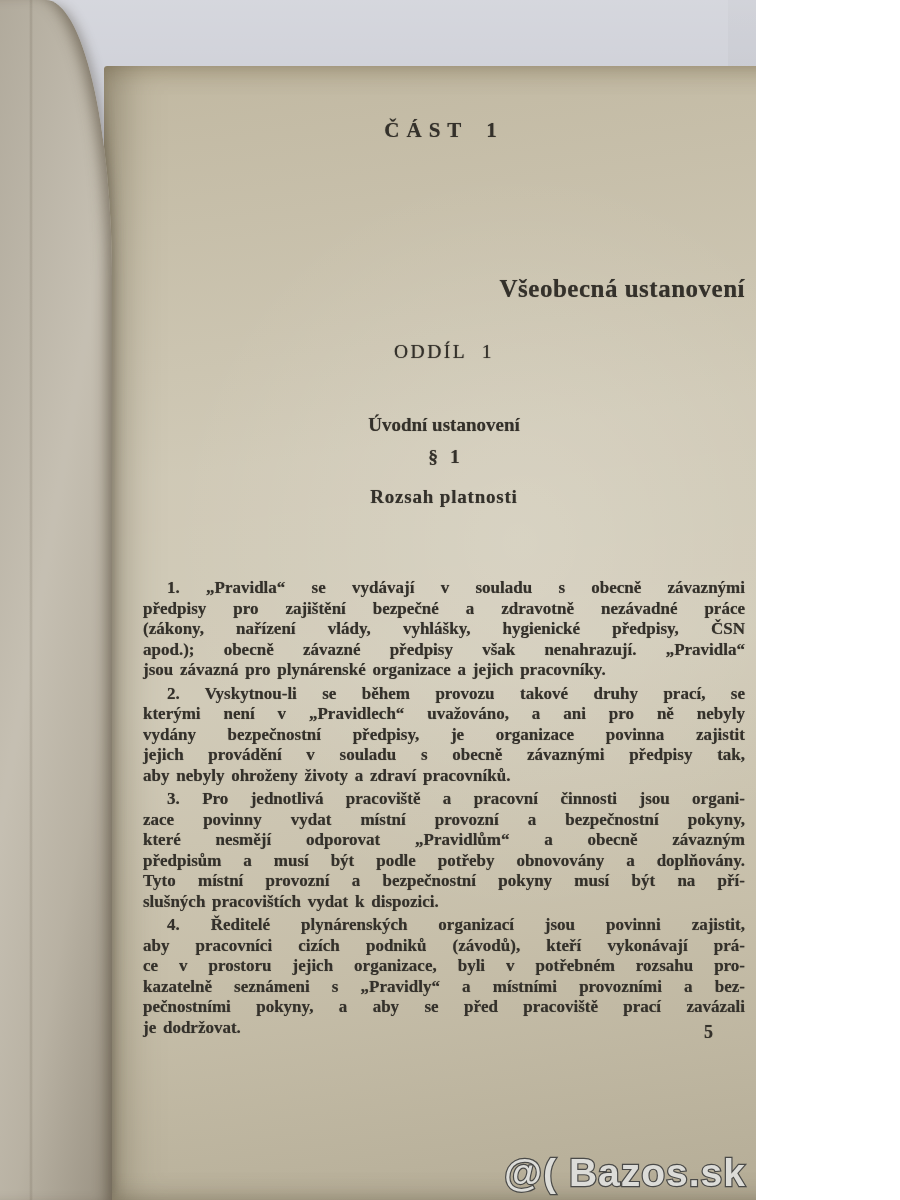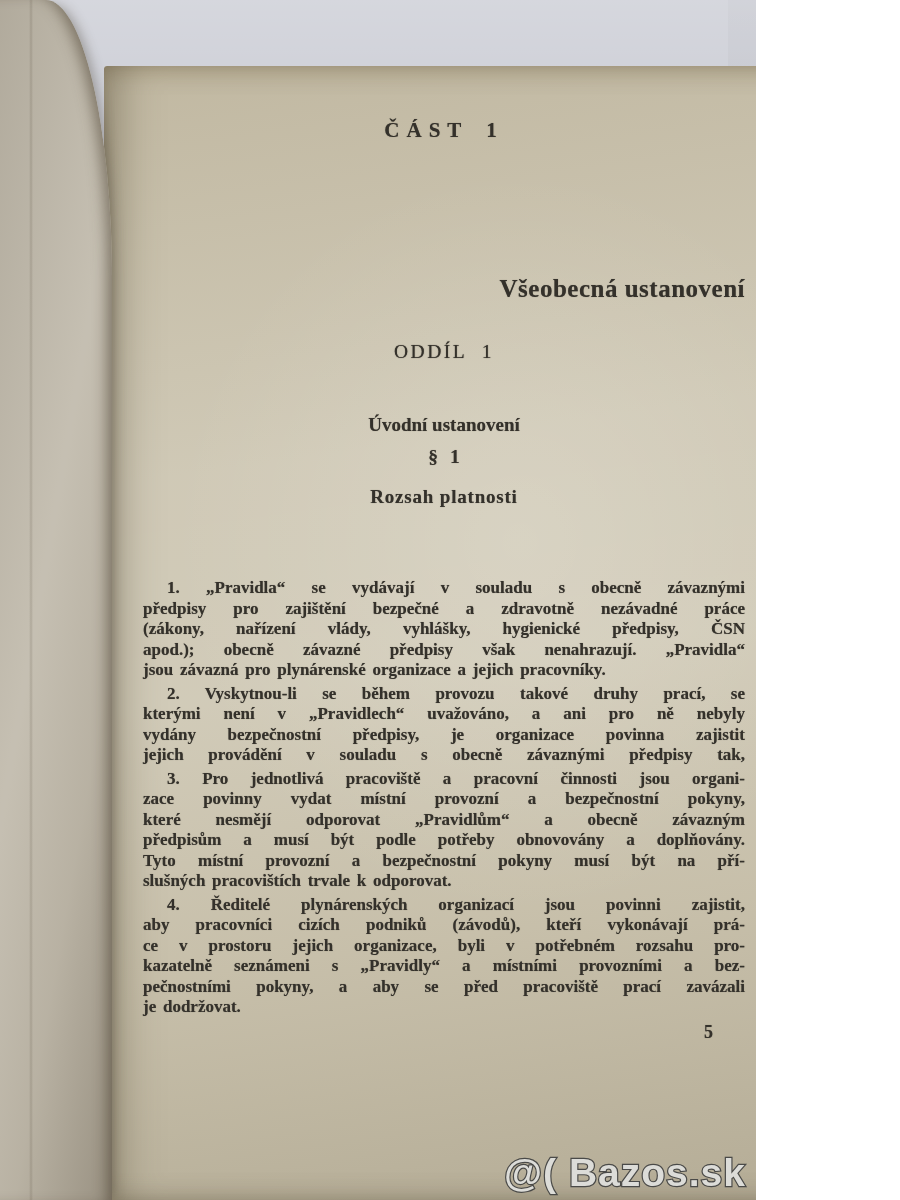--- a/index.html
+++ b/index.html
@@ -123,28 +123,29 @@
           <div class="line">předpisy pro zajištění bezpečné a zdravotně nezávadné práce</div>
           <div class="line">(zákony, nařízení vlády, vyhlášky, hygienické předpisy, ČSN</div>
           <div class="line">apod.); obecně závazné předpisy však nenahrazují. „Pravidla“</div>
           <div class="line last">jsou závazná pro plynárenské organizace a jejich pracovníky.</div>
         </div>
         <div class="para">
           <div class="line first">2. Vyskytnou-li se během provozu takové druhy prací, se</div>
           <div class="line">kterými není v „Pravidlech“ uvažováno, a ani pro ně nebyly</div>
           <div class="line">vydány bezpečnostní předpisy, je organizace povinna zajistit</div>
           <div class="line">jejich provádění v souladu s obecně závaznými předpisy tak,</div>
+          <div class="line last">aby nebyly ohroženy životy a zdraví pracovníků.</div>
         </div>
         <div class="para">
           <div class="line first">3. Pro jednotlivá pracoviště a pracovní činnosti jsou organi-</div>
           <div class="line">zace povinny vydat místní provozní a bezpečnostní pokyny,</div>
           <div class="line">které nesmějí odporovat „Pravidlům“ a obecně závazným</div>
           <div class="line">předpisům a musí být podle potřeby obnovovány a doplňovány.</div>
           <div class="line">Tyto místní provozní a bezpečnostní pokyny musí být na pří-</div>
-          <div class="line last">slušných pracovištích trvale k odporovat.</div>
+          <div class="line last">slušných pracovištích vydat k dispozici.</div>
         </div>
         <div class="para">
           <div class="line first">4. Ředitelé plynárenských organizací jsou povinni zajistit,</div>
           <div class="line">aby pracovníci cizích podniků (závodů), kteří vykonávají prá-</div>
           <div class="line">ce v prostoru jejich organizace, byli v potřebném rozsahu pro-</div>
           <div class="line">kazatelně seznámeni s „Pravidly“ a místními provozními a bez-</div>
           <div class="line">pečnostními pokyny, a aby se před pracoviště prací zavázali</div>
           <div class="line last">je dodržovat.</div>
         </div>
       </div>

